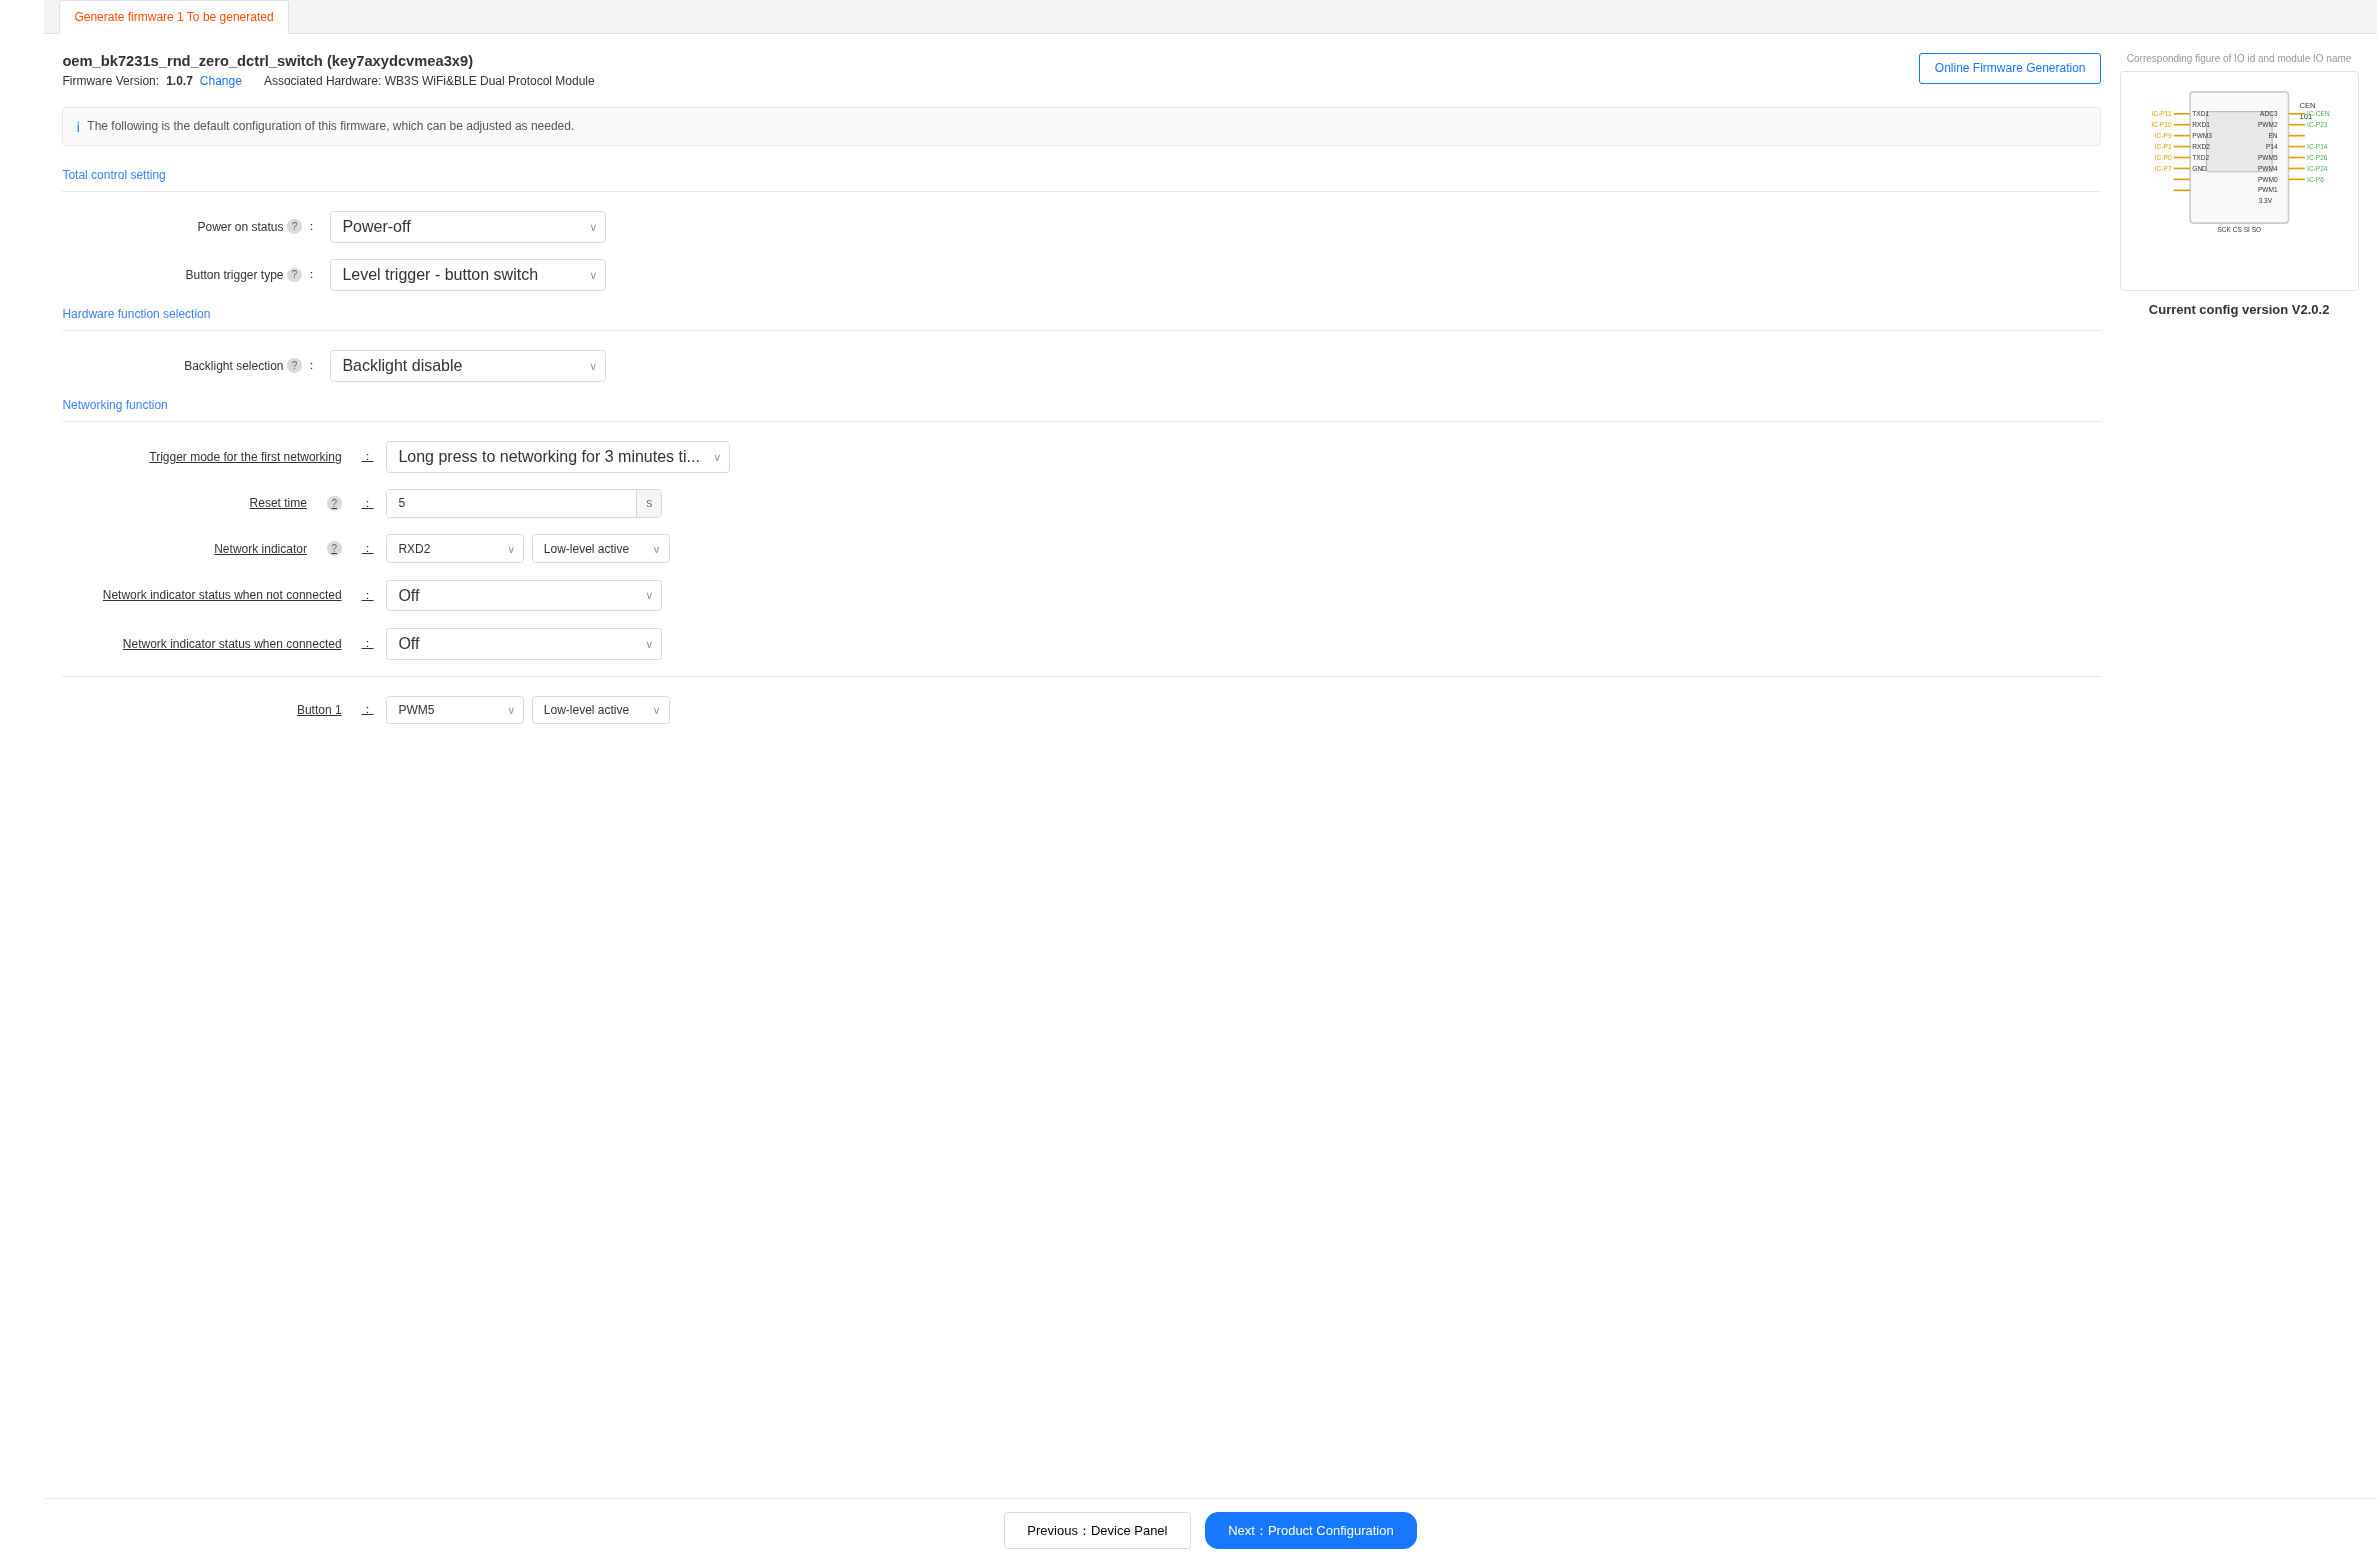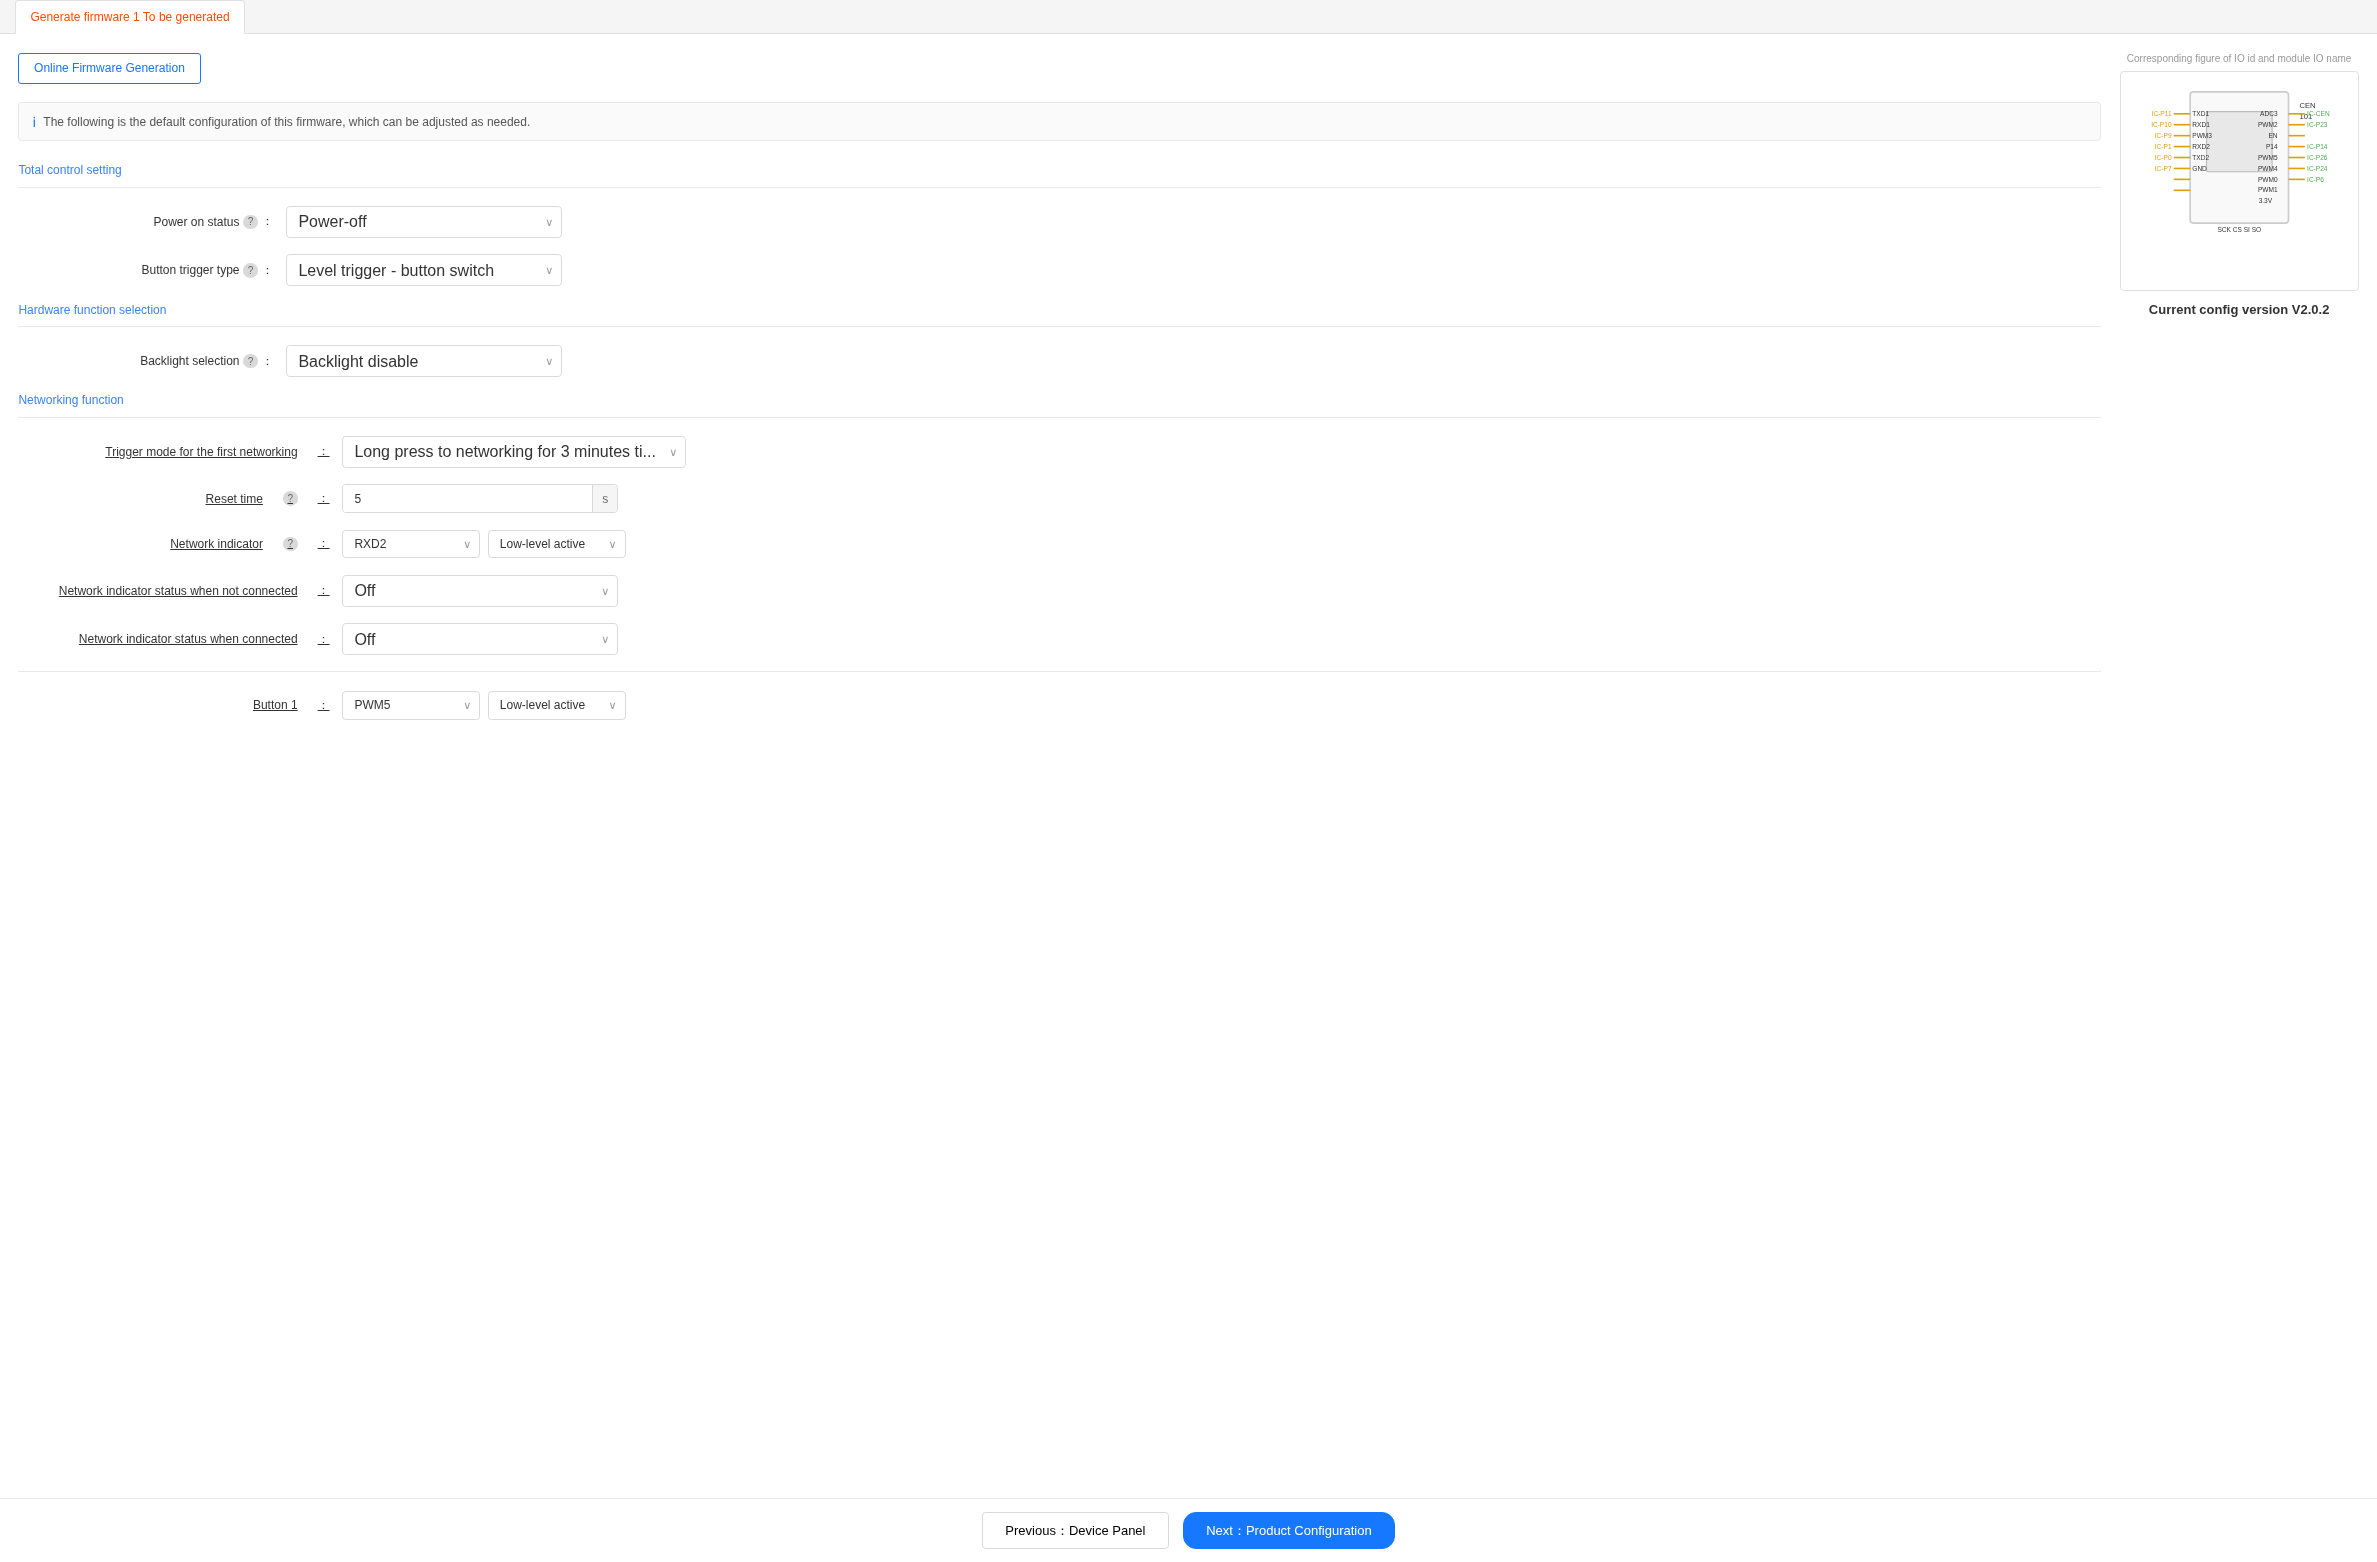--- a/index.html
+++ b/index.html
@@ -7,20 +7,21 @@
       font-family: -apple-system, BlinkMacSystemFont, 'Segoe UI', sans-serif;
       font-size: 13px;
       background: #f5f5f5;
       color: #333;
     }
     .page-wrapper {
       background: #fff;
       min-height: 100vh;
       display: flex;
       flex-direction: column;
+      padding-left: 44px;
     }
     .tab-bar {
       background: #f5f5f5;
       border-bottom: 0.9px solid #e0e0e0;
       padding: 0 14.7px;
       display: flex;
       align-items: flex-end;
     }
     .tab {
       padding: 9.2px 14.7px;
@@ -282,20 +283,31 @@
   <div class="tab-bar">
     <div class="tab active">
       <span>Generate firmware 1 To be generated</span>
     </div>
   </div>
 
   <div class="main-content">
     <div class="left-panel">
 
       <div class="header-section">
+        <div>
+          <div class="firmware-title">oem_bk7231s_rnd_zero_dctrl_switch (key7axydcvmea3x9)</div>
+          <div class="firmware-meta">
+            <span>
+              <span>Firmware Version:</span>
+              <strong style="margin-left:3.7px;">1.0.7</strong>
+              <span class="change-link">Change</span>
+            </span>
+            <span>Associated Hardware: WB3S WiFi&amp;BLE Dual Protocol Module</span>
+          </div>
+        </div>
         <button class="online-btn">Online Firmware Generation</button>
       </div>
 
       <div class="info-banner">
         <span class="info-icon">ℹ</span>
         <span>The following is the default configuration of this firmware, which can be adjusted as needed.</span>
       </div>
 
       <div class="form-section">
         <div class="section-title">Total control setting</div>

